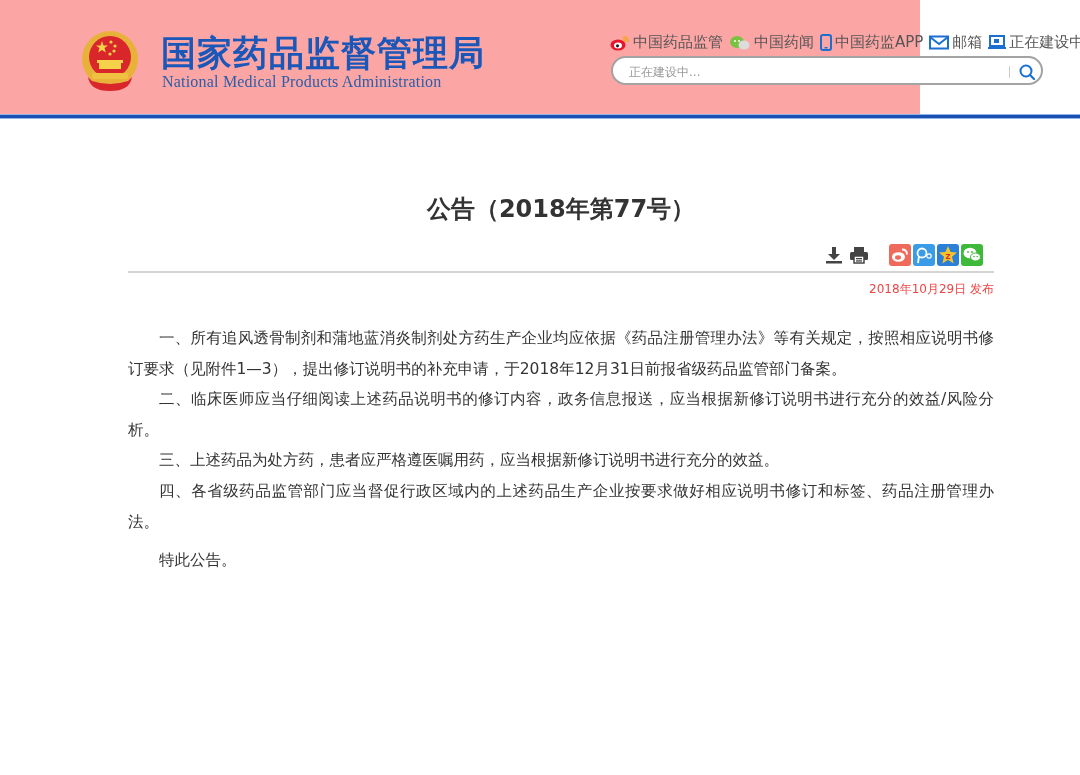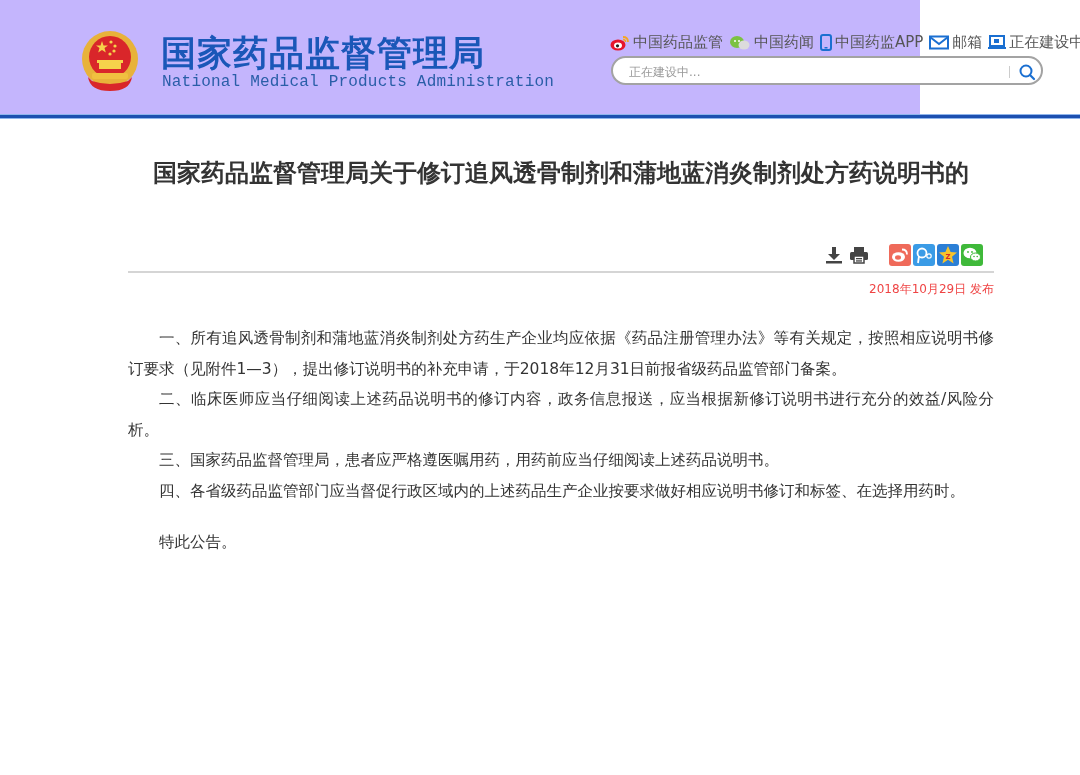--- a/index.html
+++ b/index.html
@@ -1,23 +1,23 @@
 <!DOCTYPE html>
 <html><head>
   <meta charset="utf-8">
   <style>
     * { margin: 0; padding: 0; box-sizing: border-box; }
     html, body { width: 1080px; height: 775px; overflow: hidden; background: #ffffff; }
     body { font-family: "DejaVu Sans", "Liberation Sans", sans-serif; color: #333; position: relative; }
 
     
-    .header { position: absolute; left: 0; top: 0; width: 920px; height: 114px; background: #c4b5fd; }
+    .header { position: absolute; left: 0; top: 0; width: 920px; height: 114px; background: #fca5a5; }
     .emblem { position: absolute; left: 80px; top: 29px; width: 60px; height: 64px; }
     .brand-cn { position: absolute; left: 161px; top: 33px; font-size: 35px; font-weight: bold; color: #1a57b8; letter-spacing: 1px; white-space: nowrap; line-height: 40px; }
-    .brand-en { position: absolute; left: 162px; top: 73px; font-family: Liberation Mono, monospace; font-size: 16px; color: #2a5ea8; white-space: nowrap; letter-spacing: 0.2px; }
+    .brand-en { position: absolute; left: 162px; top: 73px; font-family: Liberation Serif, serif; font-size: 16px; color: #2a5ea8; white-space: nowrap; letter-spacing: 0.2px; }
 
     .toplinks { position: absolute; left: 610px; top: 33px; display: flex; align-items: center; gap: 6px; font-size: 15px; color: #555; white-space: nowrap; }
     .toplink { display: flex; align-items: center; gap: 3px; cursor: pointer; }
     .toplink svg { display: block; }
 
     .search { position: absolute; left: 611px; top: 56px; width: 432px; height: 29px; border: 2px solid #a3a3a3; border-radius: 15px; background: #fff; }
     .search input { position: absolute; left: 16px; top: 5px; width: 370px; height: 18px; border: none; outline: none; font-size: 12px; color: #999; background: transparent; font-family: "DejaVu Sans", sans-serif; }
     .search input::placeholder { color: #999; }
     .search .sep { position: absolute; left: 396px; top: 8px; width: 1px; height: 12px; background: #ccc; }
     .search .search-btn { position: absolute; left: 404px; top: 4px; width: 20px; height: 20px; cursor: pointer; }
@@ -33,21 +33,21 @@
     .share-gap { width: 16px; }
     .share-btn { width: 22px; height: 22px; border-radius: 3px; display: flex; align-items: center; justify-content: center; margin-right: 2px; cursor: pointer; }
 
     .divider { position: absolute; left: 128px; top: 271px; width: 866px; height: 2px; background: #d5d5d5; }
 
     .pubdate { position: absolute; right: 86px; top: 281px; font-size: 12px; color: #ef4444; white-space: nowrap; }
 
     
     .content { position: absolute; left: 128px; top: 323px; width: 866px; font-size: 15.5px; line-height: 30.6px; color: #333; }
     .content p { text-indent: 2em; text-align: justify; }
-    .content p.closing { margin-top: 20px; }
+    .content p.closing { margin-top: 8px; }
   </style>
 </head>
 <body>
 
 <div class="header">
   <svg class="emblem" viewBox="0 0 60 64">
     <ellipse cx="30" cy="30" rx="28" ry="28" fill="#e8b23a"></ellipse>
     <ellipse cx="30" cy="28" rx="21" ry="21" fill="#d9262a"></ellipse>
     <polygon points="22,12 23.5,16.5 28,16.5 24.5,19 25.8,23.5 22,21 18.2,23.5 19.5,19 16,16.5 20.5,16.5" fill="#f6d24b"></polygon>
     <circle cx="31" cy="13" r="1.6" fill="#f6d24b"></circle>
@@ -112,21 +112,22 @@
     <svg class="search-btn" viewBox="0 0 20 20">
       <circle cx="9" cy="9" r="5.5" fill="none" stroke="#1a6fd1" stroke-width="2"></circle>
       <line x1="13" y1="13" x2="17" y2="17" stroke="#1a6fd1" stroke-width="2.2" stroke-linecap="round"></line>
     </svg>
   </div>
 </div>
 
 <div class="bluebar"></div>
 
 <h1 class="title">
-  <span>国家药品监督管理局关于修订追风透骨制剂和蒲地蓝消炎制剂处方药说明书的</span><br>
+  <br>
+  <span>公告（2018年第77号）</span>
 </h1>
 
 <div class="tools">
   <div class="tool-btn">
     <svg width="18" height="18" viewBox="0 0 18 18">
       <rect x="7" y="1" width="4" height="8" fill="#444"></rect>
       <polygon points="3,8 15,8 9,14" fill="#444"></polygon>
       <rect x="1" y="15" width="16" height="2.5" fill="#444"></rect>
     </svg>
   </div>
@@ -172,16 +173,16 @@
   </div>
 </div>
 
 <div class="divider"></div>
 
 <div class="pubdate">2018年10月29日 发布</div>
 
 <div class="content">
   <p>一、所有追风透骨制剂和蒲地蓝消炎制剂处方药生产企业均应依据《药品注册管理办法》等有关规定，按照相应说明书修订要求（见附件1—3），提出修订说明书的补充申请，于2018年12月31日前报省级药品监管部门备案。</p>
   <p>二、临床医师应当仔细阅读上述药品说明书的修订内容，政务信息报送，应当根据新修订说明书进行充分的效益/风险分析。</p>
-  <p>三、国家药品监督管理局，患者应严格遵医嘱用药，用药前应当仔细阅读上述药品说明书。</p>
-  <p>四、各省级药品监管部门应当督促行政区域内的上述药品生产企业按要求做好相应说明书修订和标签、在选择用药时。</p>
+  <p>三、上述药品为处方药，患者应严格遵医嘱用药，应当根据新修订说明书进行充分的效益。</p>
+  <p>四、各省级药品监管部门应当督促行政区域内的上述药品生产企业按要求做好相应说明书修订和标签、药品注册管理办法。</p>
   <p class="closing">特此公告。</p>
 </div>
 
 </body></html>

